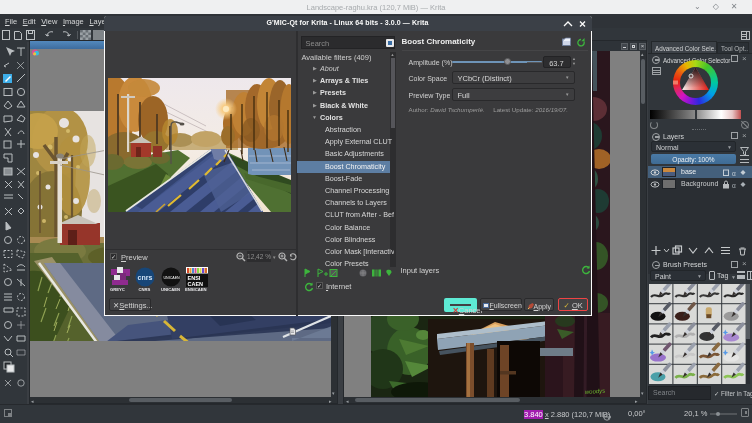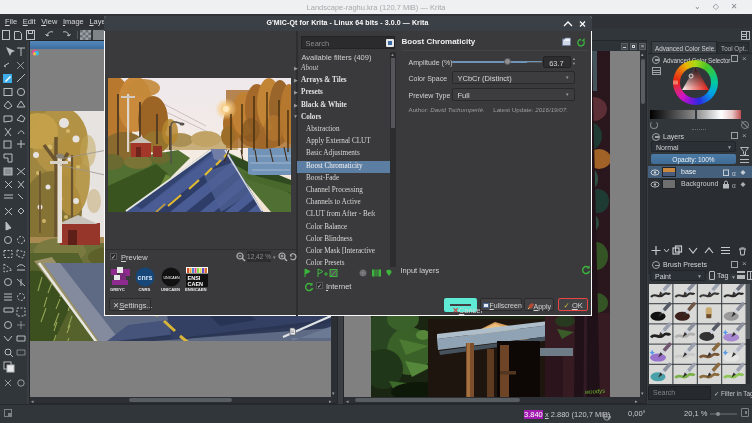--- a/index.html
+++ b/index.html
@@ -857,21 +857,21 @@
   <div class="abs" style="left:195.5px;top:20px;width:94px;height:13px;background:#2b2b2d;border:1px solid #232325;color:#8a8a8a;font-size:7.5px;padding:2px 0 0 4px;">Search</div>
   <div class="abs" style="left:281px;top:22.5px;width:8px;height:8px;background:#e8e8ea;border-radius:1px;">
         <div style="width:4px;height:4px;margin:2px;background:#3a6ea5;"></div>
       </div>
   <div class="abs" style="left:196.5px;top:37px;font-size:7.5px;color:#cfcfcf;">Available filters (409)</div>
   <div class="abs" style="left:284.5px;top:36px;width:6px;height:215px;background:#2d2d2f;">
         <div style="text-align:center;font-size:4px;color:#9a9a9a;line-height:5px;">▲</div>
         <div style="margin:1px;height:70px;background:#55555a;"></div>
       </div>
   <div class="abs" style="left:191.5px;top:144.5px;width:93px;height:12.2px;background:#5d7ea3;"></div>
-  <div id="filterlist" class="abs" style="left:177px;top:47px;width:93px;height:204px;overflow:hidden;font-family:Liberation Serif, serif;">
+  <div id="filterlist" class="abs" style="left:196px;top:47px;width:93px;height:204px;overflow:hidden;">
         <div style="position:absolute;left:0;top:0.0px;width:93px;height:12.2px;font-size:7.2px;white-space:nowrap;overflow:hidden;">
           <span style="position:absolute;left:12px;top:2px;font-size:5px;color:#9a9a9a;font-style:normal;">▶</span>
           <span style="position:absolute;left:19px;top:1px;color:#c8c8c8;font-style:italic;">About</span>
         </div>
         <div style="position:absolute;left:0;top:12.2px;width:93px;height:12.2px;font-size:7.2px;white-space:nowrap;overflow:hidden;">
           <span style="position:absolute;left:12px;top:2px;font-size:5px;color:#9a9a9a;">▶</span>
           <span style="position:absolute;left:19px;top:1px;color:#e2e2e2;font-weight:bold;">Arrays &amp; Tiles</span>
         </div>
         <div style="position:absolute;left:0;top:24.4px;width:93px;height:12.2px;font-size:7.2px;white-space:nowrap;overflow:hidden;">
           <span style="position:absolute;left:12px;top:2px;font-size:5px;color:#9a9a9a;">▶</span>
@@ -897,21 +897,21 @@
         <div style="position:absolute;left:0;top:97.6px;width:93px;height:12.2px;font-size:7.2px;white-space:nowrap;overflow:hidden;">
           <span style="position:absolute;left:24px;top:1px;color:#f2f2f2;">Boost Chromaticity</span>
         </div>
         <div style="position:absolute;left:0;top:109.8px;width:93px;height:12.2px;font-size:7.2px;white-space:nowrap;overflow:hidden;">
           <span style="position:absolute;left:24px;top:1px;color:#d8d8d8;">Boost-Fade</span>
         </div>
         <div style="position:absolute;left:0;top:122.0px;width:93px;height:12.2px;font-size:7.2px;white-space:nowrap;overflow:hidden;">
           <span style="position:absolute;left:24px;top:1px;color:#d8d8d8;">Channel Processing</span>
         </div>
         <div style="position:absolute;left:0;top:134.2px;width:93px;height:12.2px;font-size:7.2px;white-space:nowrap;overflow:hidden;">
-          <span style="position:absolute;left:24px;top:1px;color:#d8d8d8;">Channels to Active</span>
+          <span style="position:absolute;left:24px;top:1px;color:#d8d8d8;">Channels to Layers</span>
         </div>
         <div style="position:absolute;left:0;top:146.4px;width:93px;height:12.2px;font-size:7.2px;white-space:nowrap;overflow:hidden;">
           <span style="position:absolute;left:24px;top:1px;color:#d8d8d8;">CLUT from After - Before</span>
         </div>
         <div style="position:absolute;left:0;top:158.6px;width:93px;height:12.2px;font-size:7.2px;white-space:nowrap;overflow:hidden;">
           <span style="position:absolute;left:24px;top:1px;color:#d8d8d8;">Color Balance</span>
         </div>
         <div style="position:absolute;left:0;top:170.8px;width:93px;height:12.2px;font-size:7.2px;white-space:nowrap;overflow:hidden;">
           <span style="position:absolute;left:24px;top:1px;color:#d8d8d8;">Color Blindness</span>
         </div>

